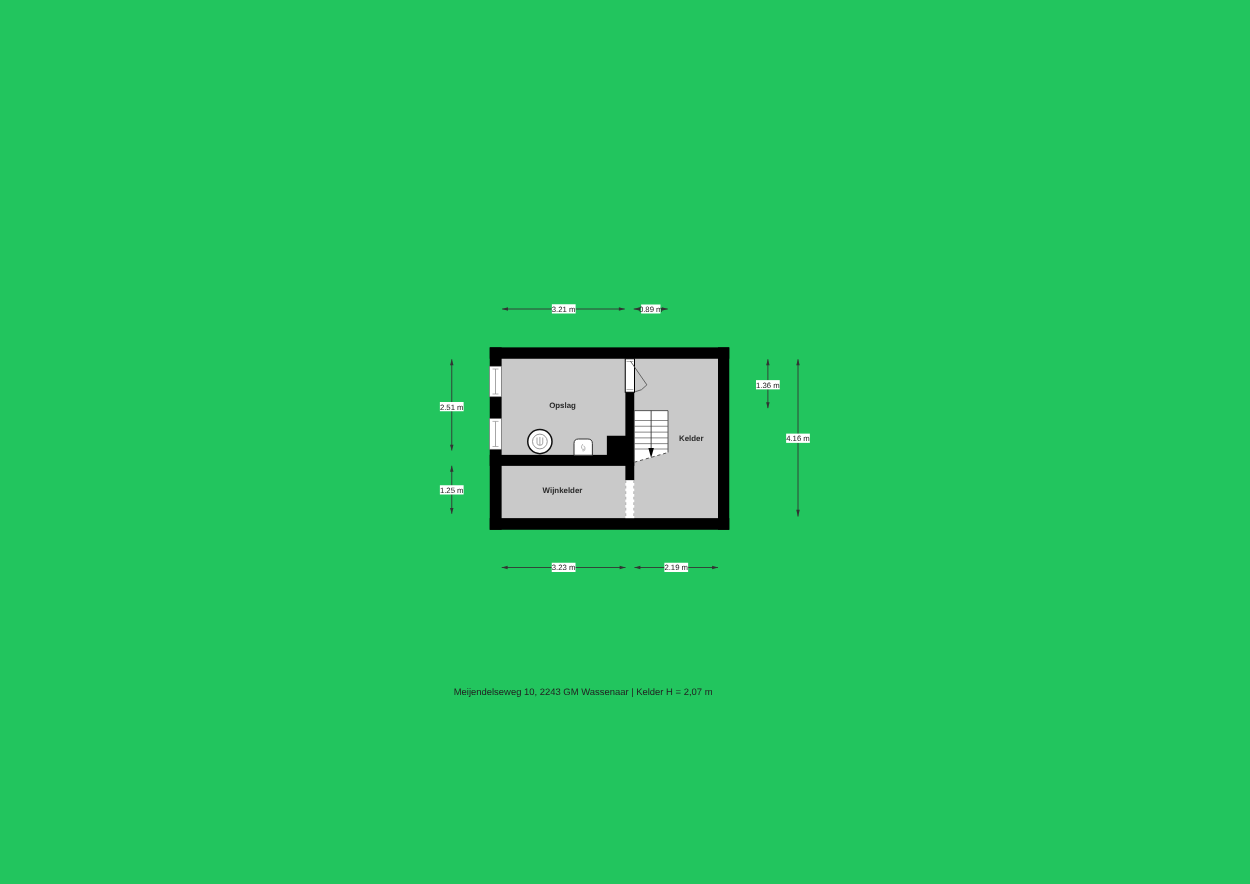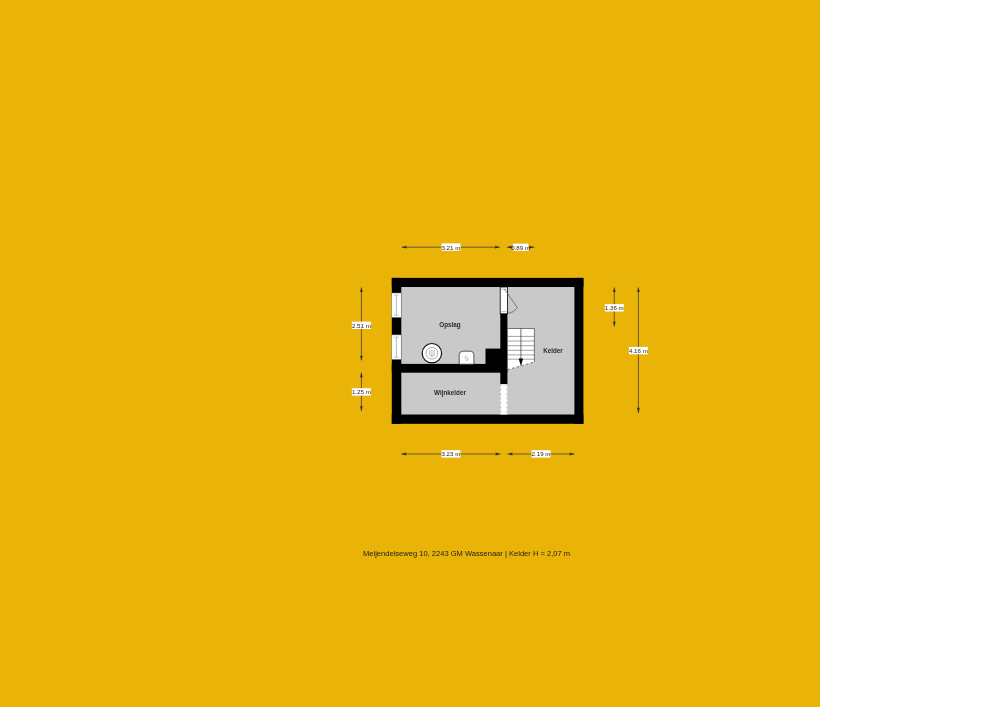--- a/index.html
+++ b/index.html
@@ -1,16 +1,16 @@
 <!DOCTYPE html>
 <html><head>
 <meta charset="utf-8">
 <style>
   html,body{margin:0;padding:0;background:#ffffff;}
-  #page{position:relative;width:820px;height:707px;background:#eab308;overflow:hidden;
+  #page{position:relative;width:1000px;height:707px;background:#22c55e;overflow:hidden;
         font-family:"Liberation Sans", sans-serif;}
   svg{position:absolute;left:0;top:0;}
   text{font-family:"Liberation Sans", sans-serif;}
 </style>
 </head>
 <body>
 <div id="page">
 <svg width="1000" height="707" viewBox="0 0 1000 707">
 
   <rect x="395" y="281" width="185" height="139" fill="#c9c9c9"></rect>

